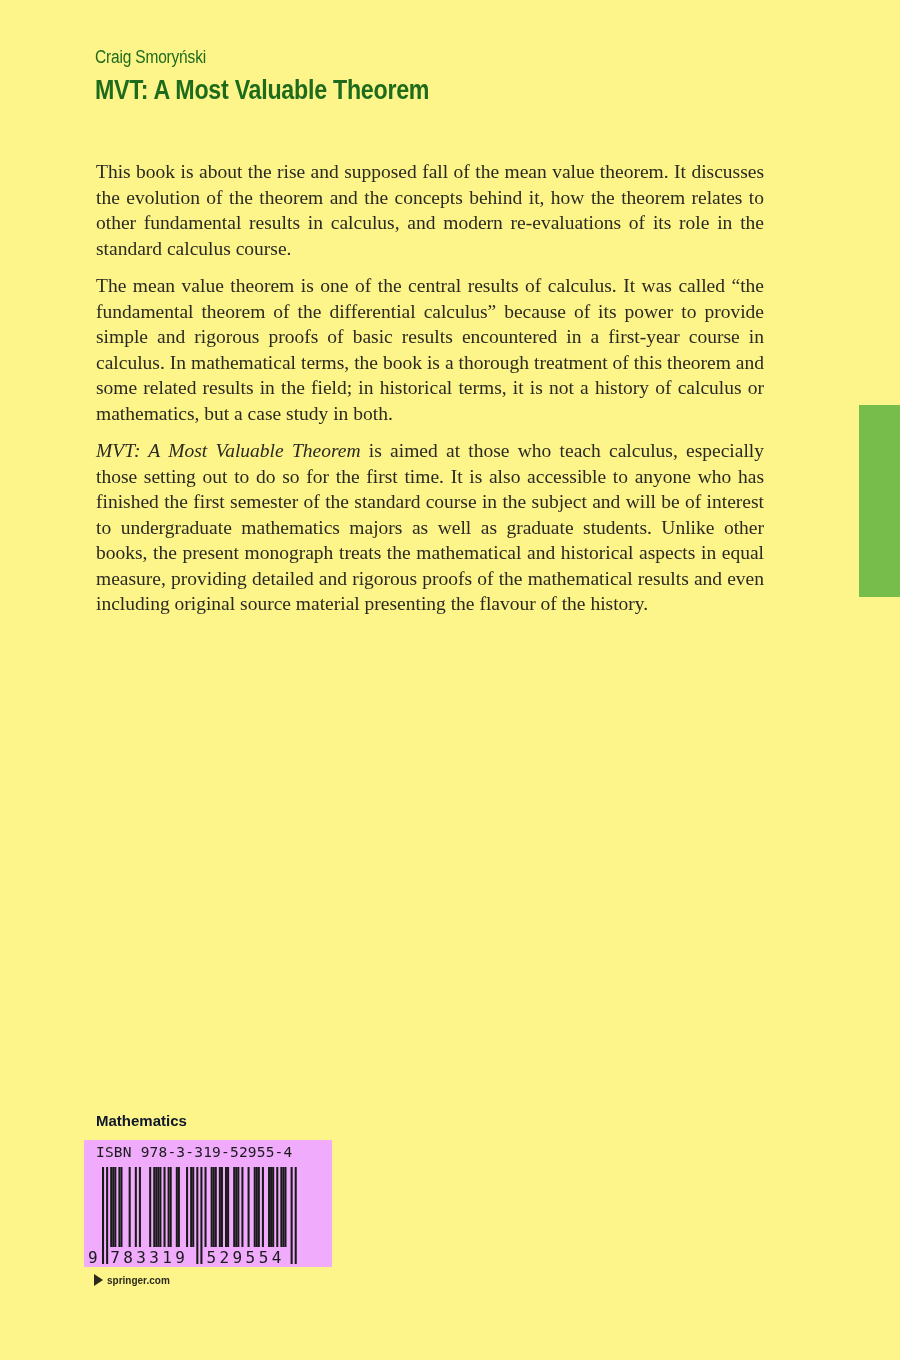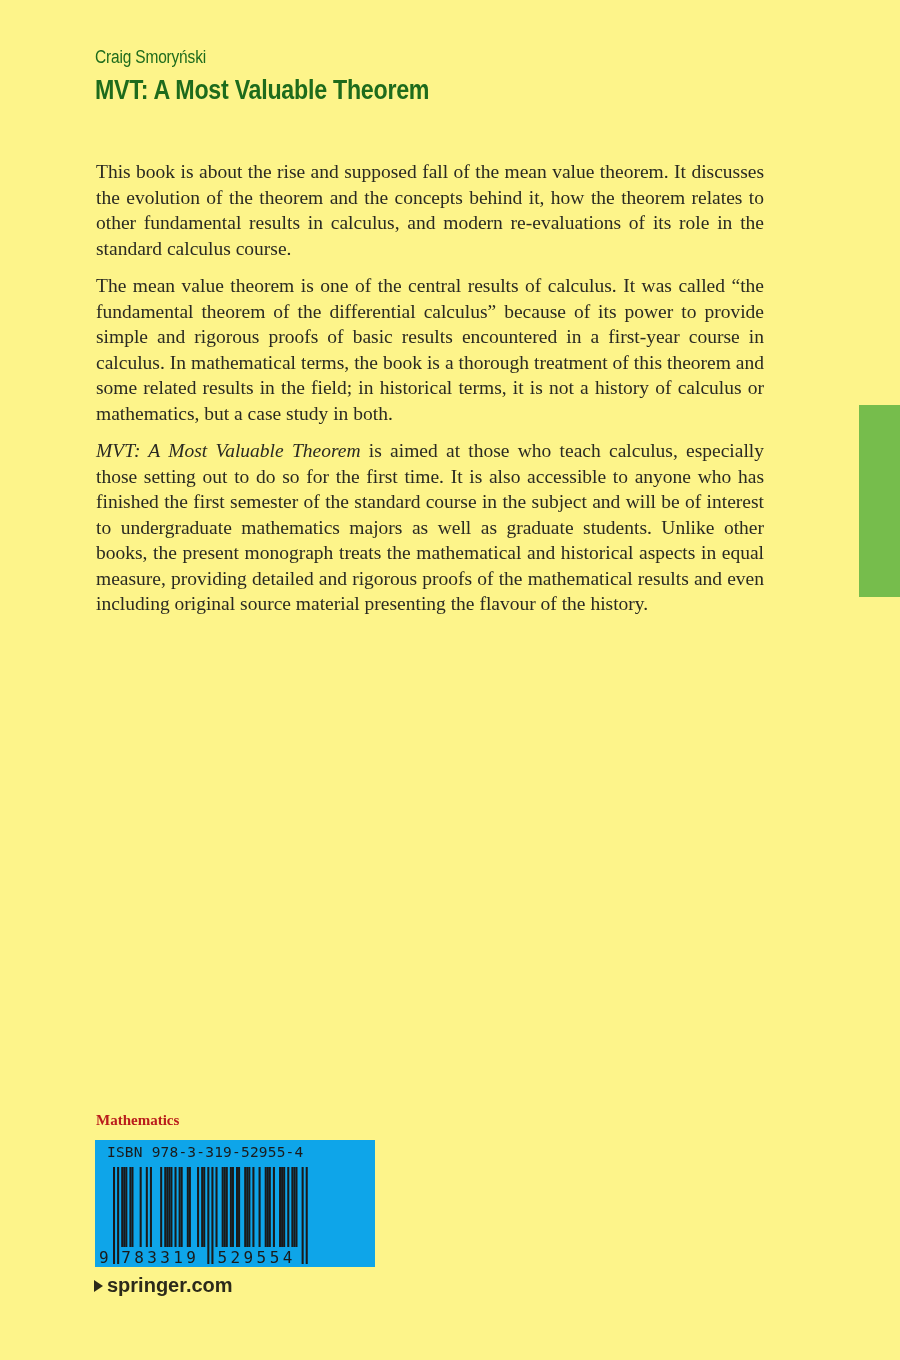--- a/index.html
+++ b/index.html
@@ -60,32 +60,32 @@
     left: 859px;
     top: 405px;
     width: 41px;
     height: 192px;
     background: #76bd4c;
   }
   .subject {
     position: absolute;
     left: 96px;
     top: 1112px;
-    font-family: Liberation Serif, serif;
+    font-family: Liberation Sans, sans-serif;
     font-weight: bold;
     font-size: 15px;
-    color: #b91c1c;
+    color: #0f172a;
   }
   .barcode-box {
     position: absolute;
-    left: 95px;
+    left: 84px;
     top: 1140px;
-    width: 280px;
+    width: 248px;
     height: 127px;
-    background: #0ea5e9;
+    background: #f0abfc;
   }
   .isbn-text {
     position: absolute;
     left: 12px;
     top: 4px;
     font-family: "DejaVu Sans Mono", monospace;
     font-size: 14.5px;
     color: #1a1a1a;
     letter-spacing: 0.2px;
     white-space: nowrap;
@@ -94,21 +94,21 @@
     position: absolute;
     left: 0;
     top: 0;
   }
   .springer {
     position: absolute;
     left: 94px;
     top: 1274px;
     font-family: "Liberation Sans", sans-serif;
     font-weight: bold;
-    font-size: 20px;
+    font-size: 10px;
     color: #2c2a1a;
     display: flex;
     align-items: center;
   }
   .arrow {
     display: inline-block;
     width: 0;
     height: 0;
     border-top: 6px solid transparent;
     border-bottom: 6px solid transparent;

